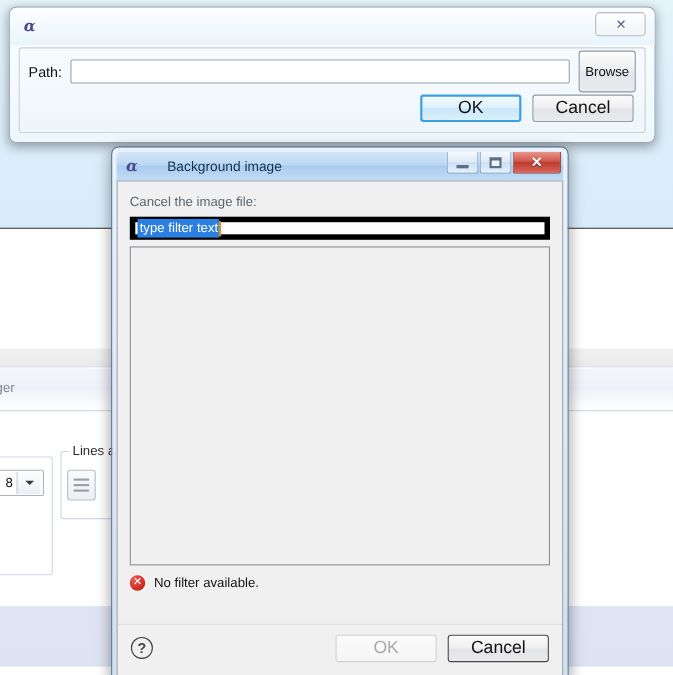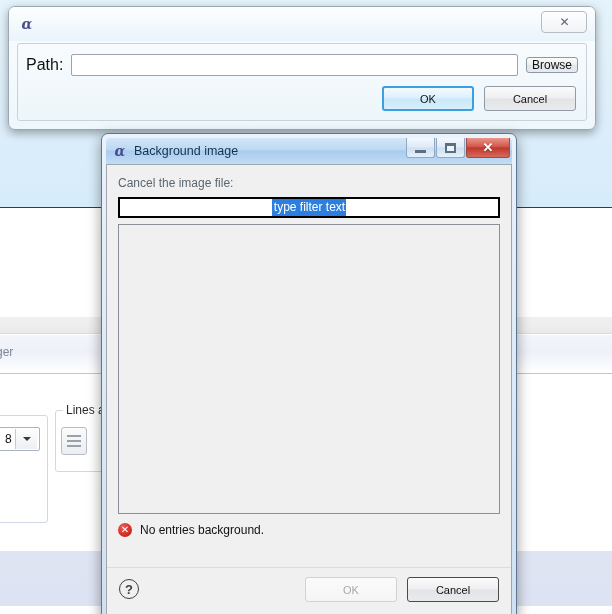--- a/index.html
+++ b/index.html
@@ -131,43 +131,43 @@
   }
   #dialog-workspace .body {
     position: absolute; left: 8px; top: 36px; right: 8px; bottom: 8px;
     border: 1px solid #c8d2dc; border-radius: 3px;
     background: linear-gradient(to bottom,#f7fbfd 0%,#eef6fb 100%);
   }
   .path-row {
     position: absolute; left: 8px; top: 9px; right: 8px; height: 24px;
     display: flex; align-items: center;
   }
-  .path-label { font-size: 16px; color: #111; margin-right: 8px; }
+  .path-label { font-size: 13px; color: #111; margin-right: 8px; }
   .path-input {
     flex: 1; height: 22px; background:#ffffff;
     border: 1px solid #9aa3af; border-radius: 2px;
     font-family:"Liberation Sans", sans-serif; font-size: 12px;
     padding: 0 4px; color: #111; outline: none;
   }
   .browse-btn {
-    margin-left: 8px; height: 16px; min-width: 52px; padding: 0 3px;
+    margin-left: 8px; height: 38px; min-width: 52px; padding: 0 3px;
     border: 1px solid #8e98a4; border-radius: 3px;
     background: linear-gradient(to bottom,#fcfcfc 0%,#eceef1 48%,#e2e5ea 52%,#e7eaee 100%);
     font-family:"Liberation Sans", sans-serif; font-size: 12px; color: #111;
     cursor: pointer;
   }
   .dlg1-buttons {
     position: absolute; right: 10px; bottom: 9px;
     display: flex; gap: 10px;
   }
   .btn {
     height: 25px; min-width: 92px; padding: 0 10px;
     border: 1px solid #909aa6; border-radius: 3px;
     background: linear-gradient(to bottom,#fbfbfb 0%,#efeff1 48%,#e3e4e7 52%,#e9eaec 100%);
-    font-family:"Liberation Sans", sans-serif; font-size: 11px; color:#111;
+    font-family:"Liberation Sans", sans-serif; font-size: 16px; color:#111;
     cursor: pointer;
   }
   .btn-default {
     border: 2px solid #3c9fe0;
     background: linear-gradient(to bottom,#f3fafe 0%,#dcf0fc 48%,#c8e7fa 52%,#d9f0fd 100%);
   }
 
   
   #dialog-bgimage {
     left: 101px; top: 133px; width: 416px; height: 488px;
@@ -177,21 +177,21 @@
     padding: 4px 4px 4px 4px;
     box-shadow: 0 4px 14px rgba(0,0,0,0.40);
   }
   #dialog-bgimage .titlebar-w7 {
     height: 26px; position: relative; display:flex; align-items:center;
     padding-left: 6px;
     background: linear-gradient(to bottom,#d3e6f8 0%,#bcd8f2 45%,#a9ccee 50%,#c2dcf5 100%);
     border-radius: 4px 4px 0 0;
   }
   #dialog-bgimage .titlebar-w7 .title-text {
-    font-size: 12.5px; color:#14314f; margin-left:6px;
+    font-size: 12.5px; color:#14314f; margin-left:24px;
   }
   .wctrls { position:absolute; right:2px; top:0; display:flex; }
   .wbtn {
     width: 29px; height: 20px; margin-left: 1px;
     border: 1px solid #8fa8c4; border-top: none;
     border-radius: 0 0 3px 3px;
     background: linear-gradient(to bottom,#f4f8fd 0%,#dfeaf7 48%,#cddff1 52%,#e6f0fa 100%);
     display:flex; align-items:center; justify-content:center;
   }
   .wbtn.close {
@@ -211,23 +211,23 @@
     position: absolute; left: 4px; top: 30px; right: 4px; bottom: 4px;
     background: #f0f0f0;
     border: 1px solid #9fa6ae;
   }
   .dlg2-label {
     position:absolute; left: 11px; top: 11px;
     font-size: 12px; color: #5b6670;
   }
   .filter-input {
     position:absolute; left: 11px; top: 32px; right: 11px; height: 21px;
-    background:#ffffff; border:2px solid #000000; border-radius:0;
+    background:#ffffff; border:5px solid #000000; border-radius:0;
     font-family:"Liberation Sans", sans-serif; font-size:12px;
-    padding: 0 2px; color:#111; display:flex; align-items:center;flex-direction:column;
+    padding: 0 2px; color:#111; display:flex; align-items:center;
   }
   .filter-sel {
     background:#2a7fe0; color:#ffffff; padding: 1px 1px 1px 2px;
     font-size:12px; line-height:15px;
   }
   .text-caret { width:2px; height:14px; background:#d98f24; margin-left:0px; }
   .list-area {
     position:absolute; left: 11px; top: 59px; right: 11px; top: 59px;
     height: 290px;
     background: #f0f0f0;
@@ -349,21 +349,21 @@
 
     <div class="filter-input">
       <span class="filter-sel">type filter text</span>
       <span class="text-caret"></span>
     </div>
 
     <div class="list-area"></div>
 
     <div class="status-row">
       <span class="err-icon">✕</span>
-      <span class="status-text">No entries background.</span>
+      <span class="status-text">No filter available.</span>
     </div>
 
     <div class="dlg2-footer">
       <div class="help-icon">
         <span>?</span>
       </div>
       <div class="dlg2-buttons">
         <button class="btn btn-disabled" disabled="">OK</button>
         <button class="btn btn-focus-thin">Cancel</button>
       </div>

